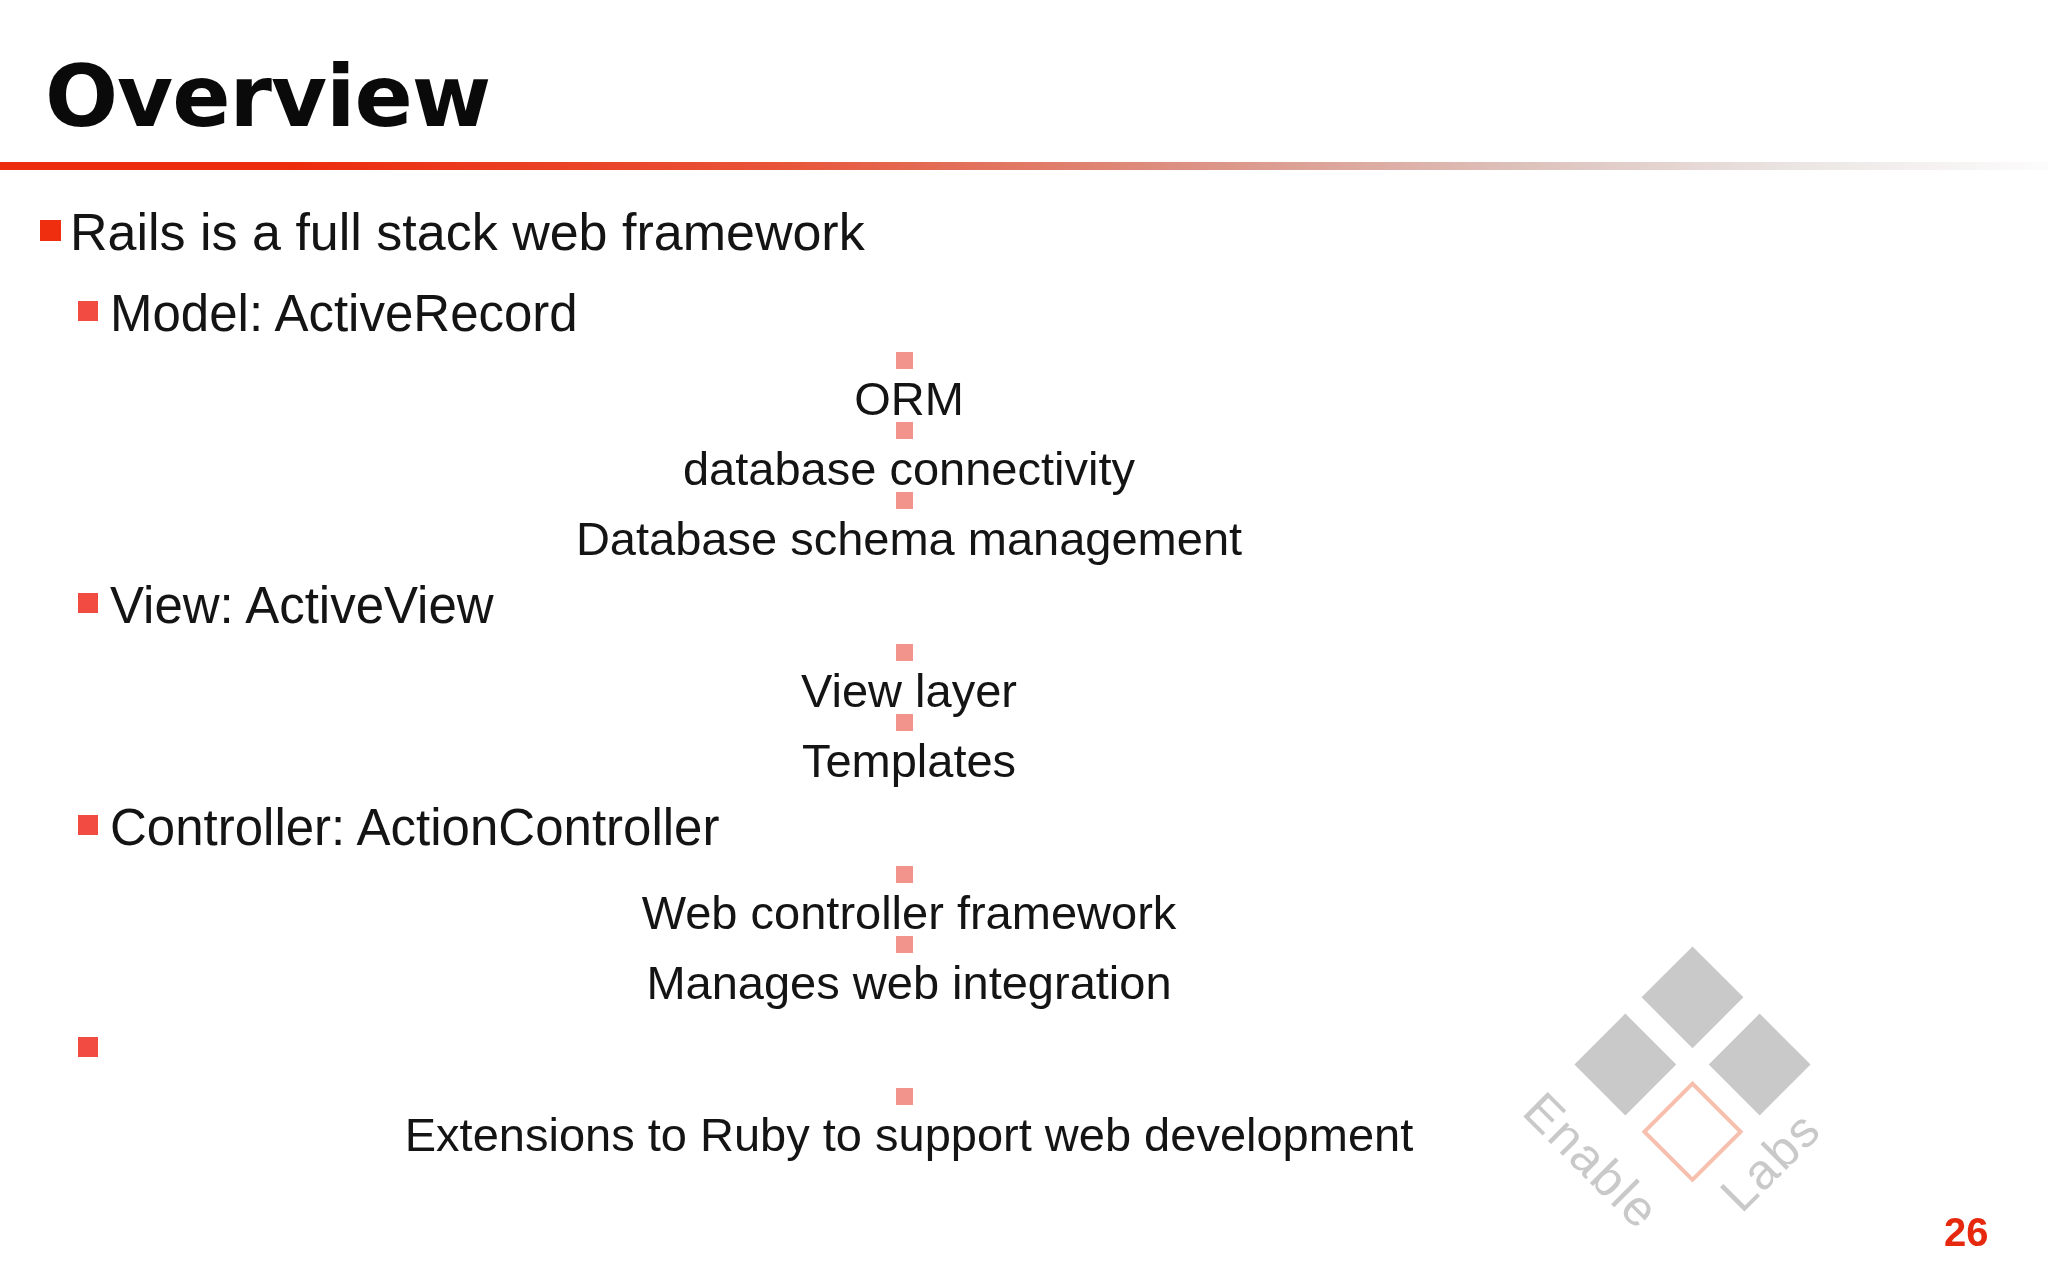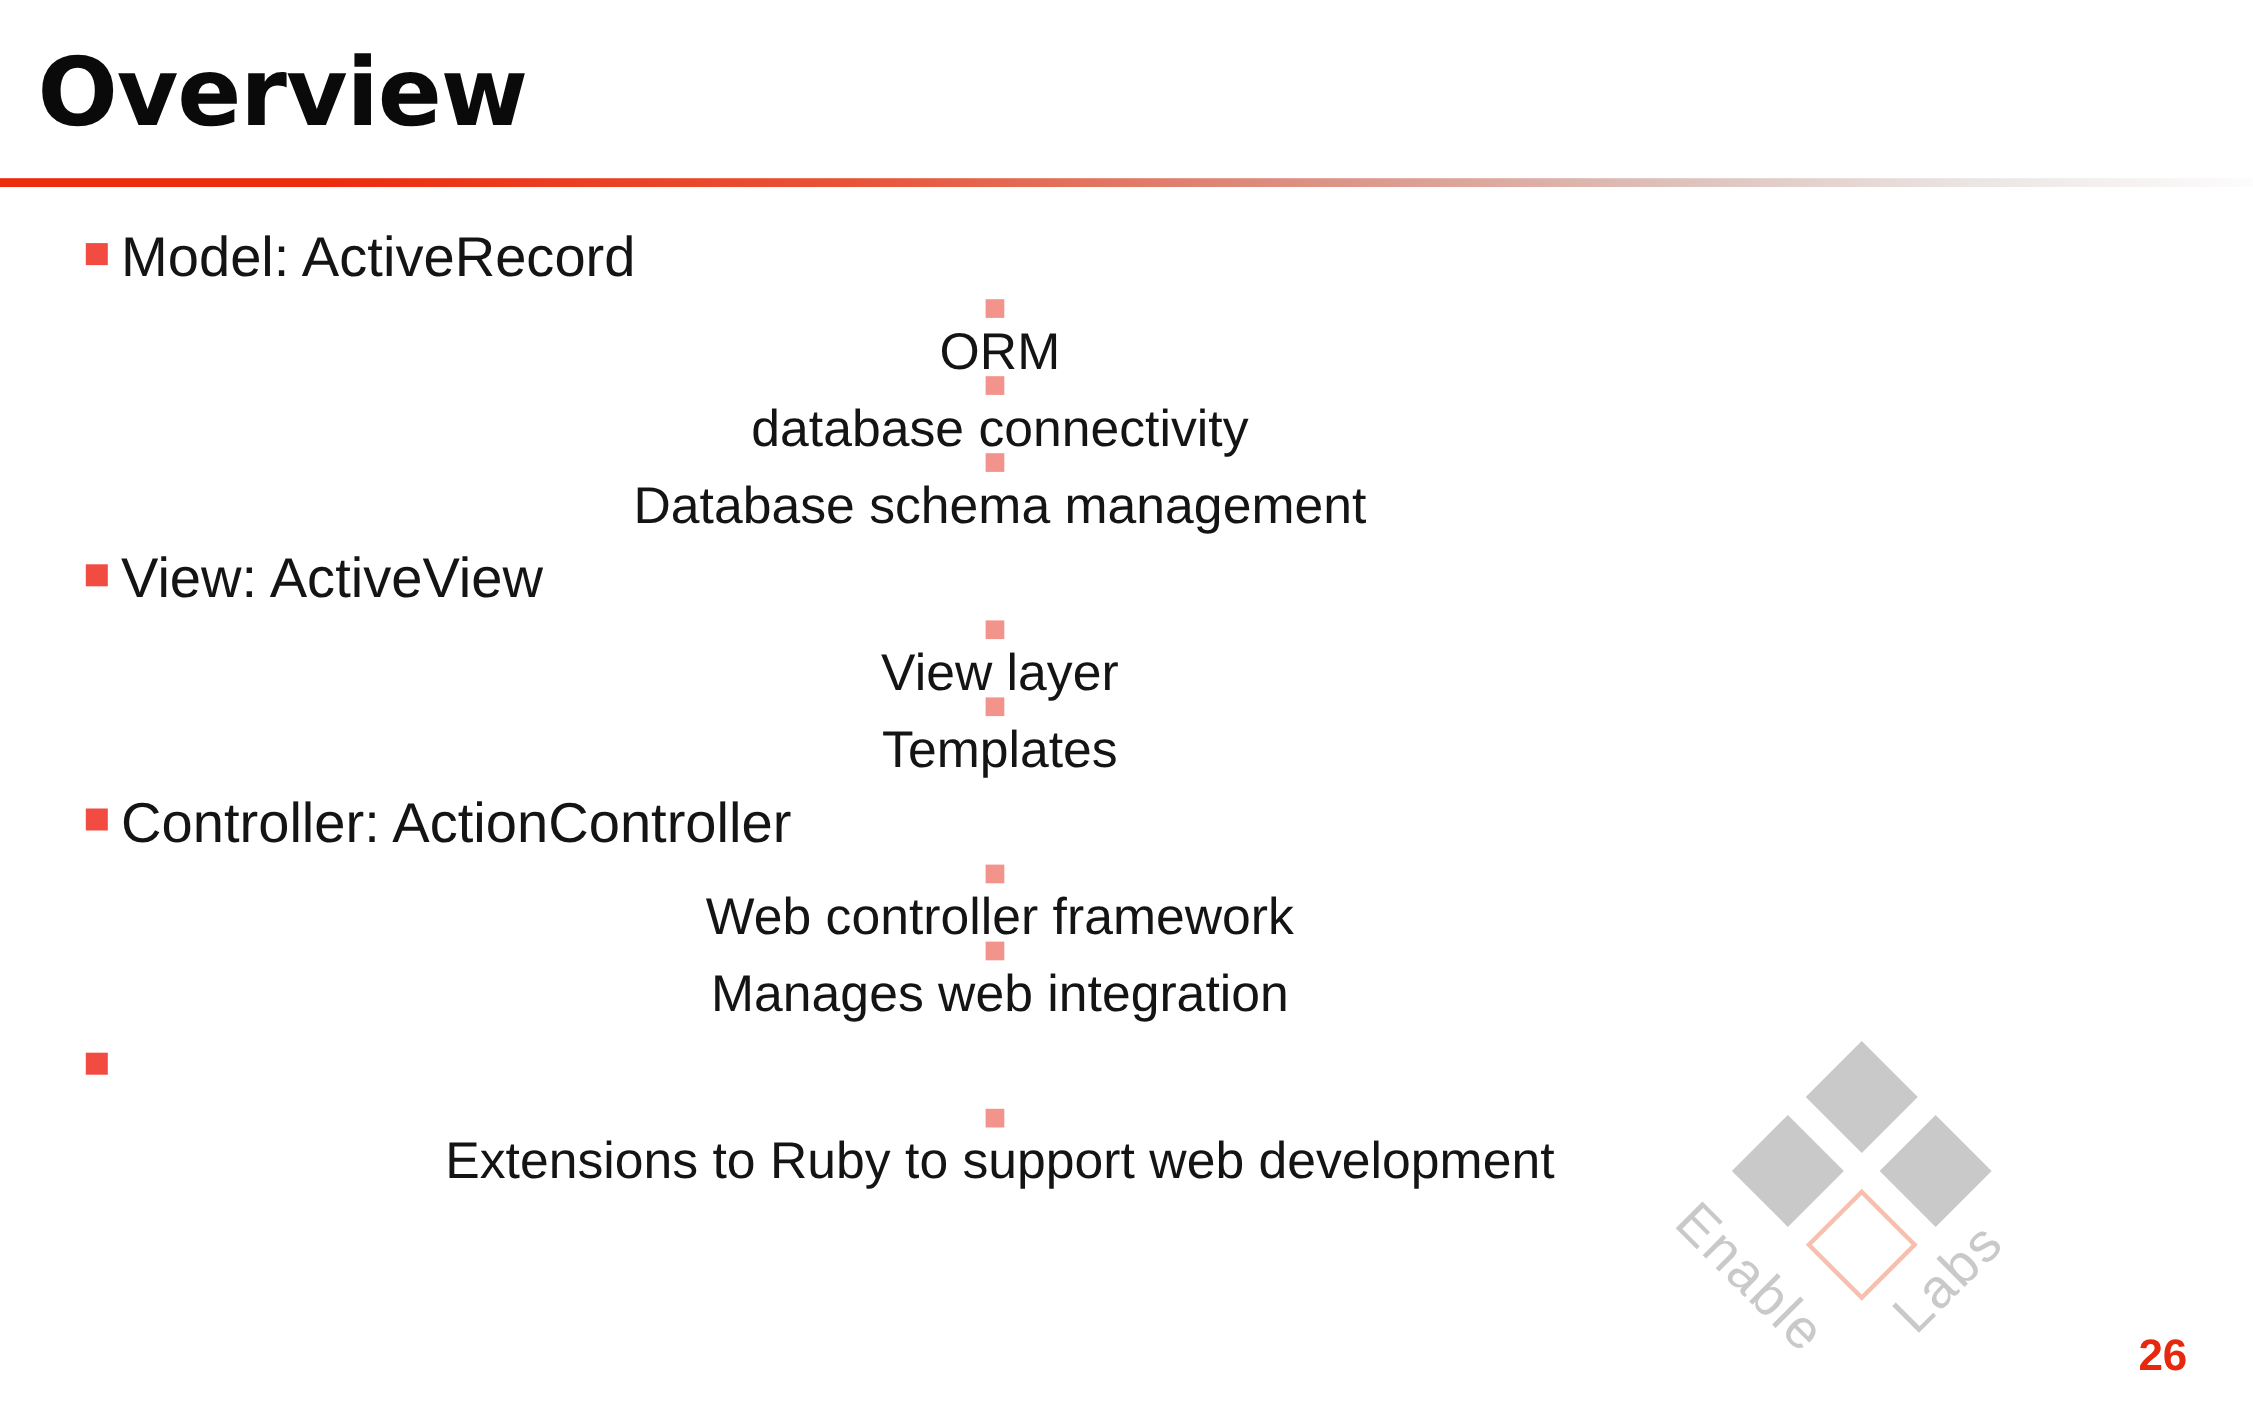--- a/index.html
+++ b/index.html
@@ -12,21 +12,21 @@
     position: relative;
     width: 2048px;
     height: 1280px;
     background: #ffffff;
     overflow: hidden;
   }
   .title {
     position: absolute;
     left: 34px;
     top: 42px;
-    margin: 0;
+    margin: 11px;
     font-family: "DejaVu Sans", sans-serif;
     font-weight: bold;
     font-size: 86px;
     line-height: 86px;
     color: #0a0a0a;
     letter-spacing: -1px;
     white-space: nowrap;
   }
   .rule {
     position: absolute;
@@ -109,20 +109,24 @@
 </head>
 <body>
 
 <div class="slide">
 
   <h1 class="title">Overview</h1>
 
   <div class="rule"></div>
 
   <div class="content" id="bullets">
+      <div class="row lvl1">
+        <span class="bullet"></span>
+        <span>Rails is a full stack web framework</span>
+      </div>
       <div class="row lvl2">
         <span class="bullet"></span>
         <span>Model: ActiveRecord</span>
       </div>
       <div class="row lvl3">
         <span class="bullet"></span>
         <span>ORM</span>
       </div>
       <div class="row lvl3">
         <span class="bullet"></span>

